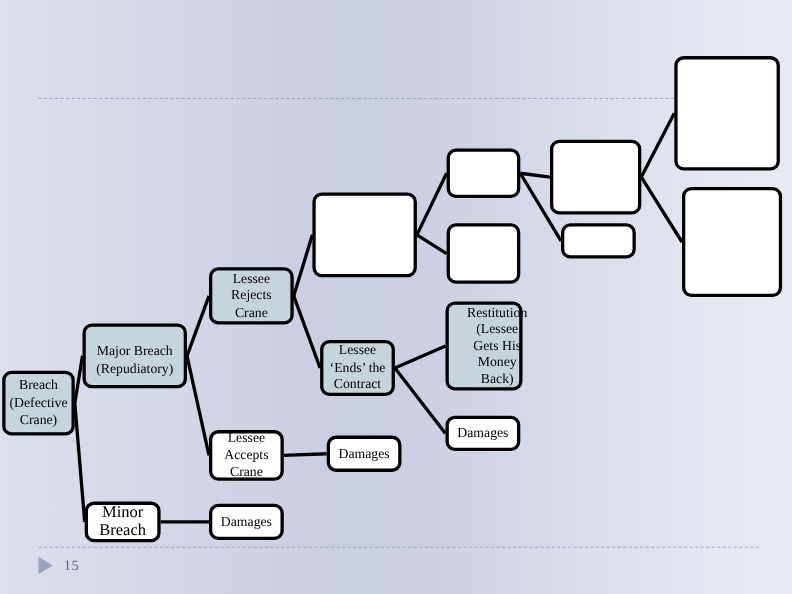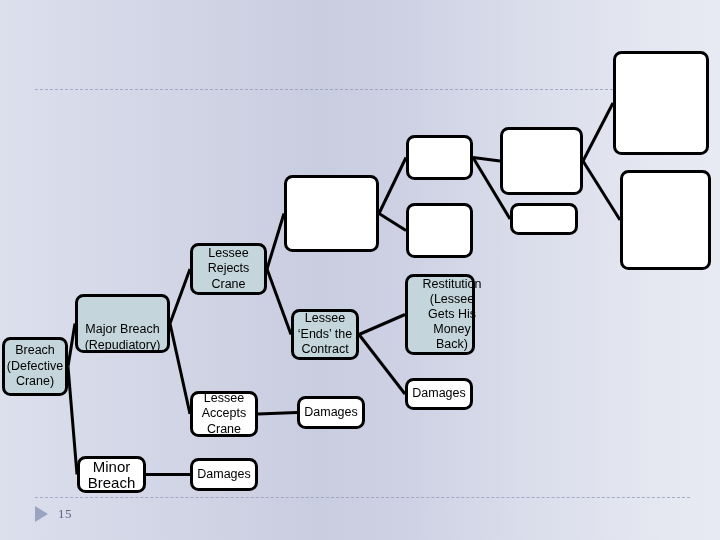--- a/index.html
+++ b/index.html
@@ -70,21 +70,21 @@
     font-size: 13px;
     color: #5d6480;
     letter-spacing: 0.5px;
   }
   .node-label {
     position: absolute;
     display: flex;
     align-items: center;
     justify-content: center;
     text-align: center;
-    font-family: Liberation Sans, sans-serif;
+    font-family: Liberation Serif, serif;
     font-size: 12.5px;
     line-height: 15.5px;
     color: #000;
     pointer-events: none;
     white-space: pre-line;
   }
 </style>
 </head>
 <body>
 
@@ -127,21 +127,21 @@
         <rect x="511.5" y="204.5" width="65" height="29" rx="7" ry="7" fill="#ffffff" stroke="#000000" stroke-width="3"></rect>
         <rect x="614.5" y="52.5" width="93" height="101" rx="7" ry="7" fill="#ffffff" stroke="#000000" stroke-width="3"></rect>
         <rect x="621.5" y="171.5" width="88" height="97" rx="7" ry="7" fill="#ffffff" stroke="#000000" stroke-width="3"></rect>
       </g>
   </svg>
 
   <div id="label-layer">
       <div class="node-label" style="left: 2px; top: 337px; width: 66px; height: 59px; font-size: 12.5px;">Breach
 (Defective
 Crane)</div>
-      <div class="node-label" style="left: 75px; top: 294px; width: 95px; height: 67px; font-size: 12.5px; margin-top: 10px;">Major Breach
+      <div class="node-label" style="left: 75px; top: 294px; width: 95px; height: 67px; font-size: 12.5px;">Major Breach
 (Repudiatory)</div>
       <div class="node-label" style="left: 77px; top: 456px; width: 69px; height: 37px; font-size: 15px;">Minor
 Breach</div>
       <div class="node-label" style="left: 190px; top: 243px; width: 77px; height: 52px; font-size: 12.5px;">Lessee
 Rejects
 Crane</div>
       <div class="node-label" style="left: 190px; top: 391px; width: 68px; height: 46px; font-size: 12.5px;">Lessee
 Accepts
 Crane</div>
       <div class="node-label" style="left: 190px; top: 458px; width: 68px; height: 33px; font-size: 12.5px;">Damages</div>

